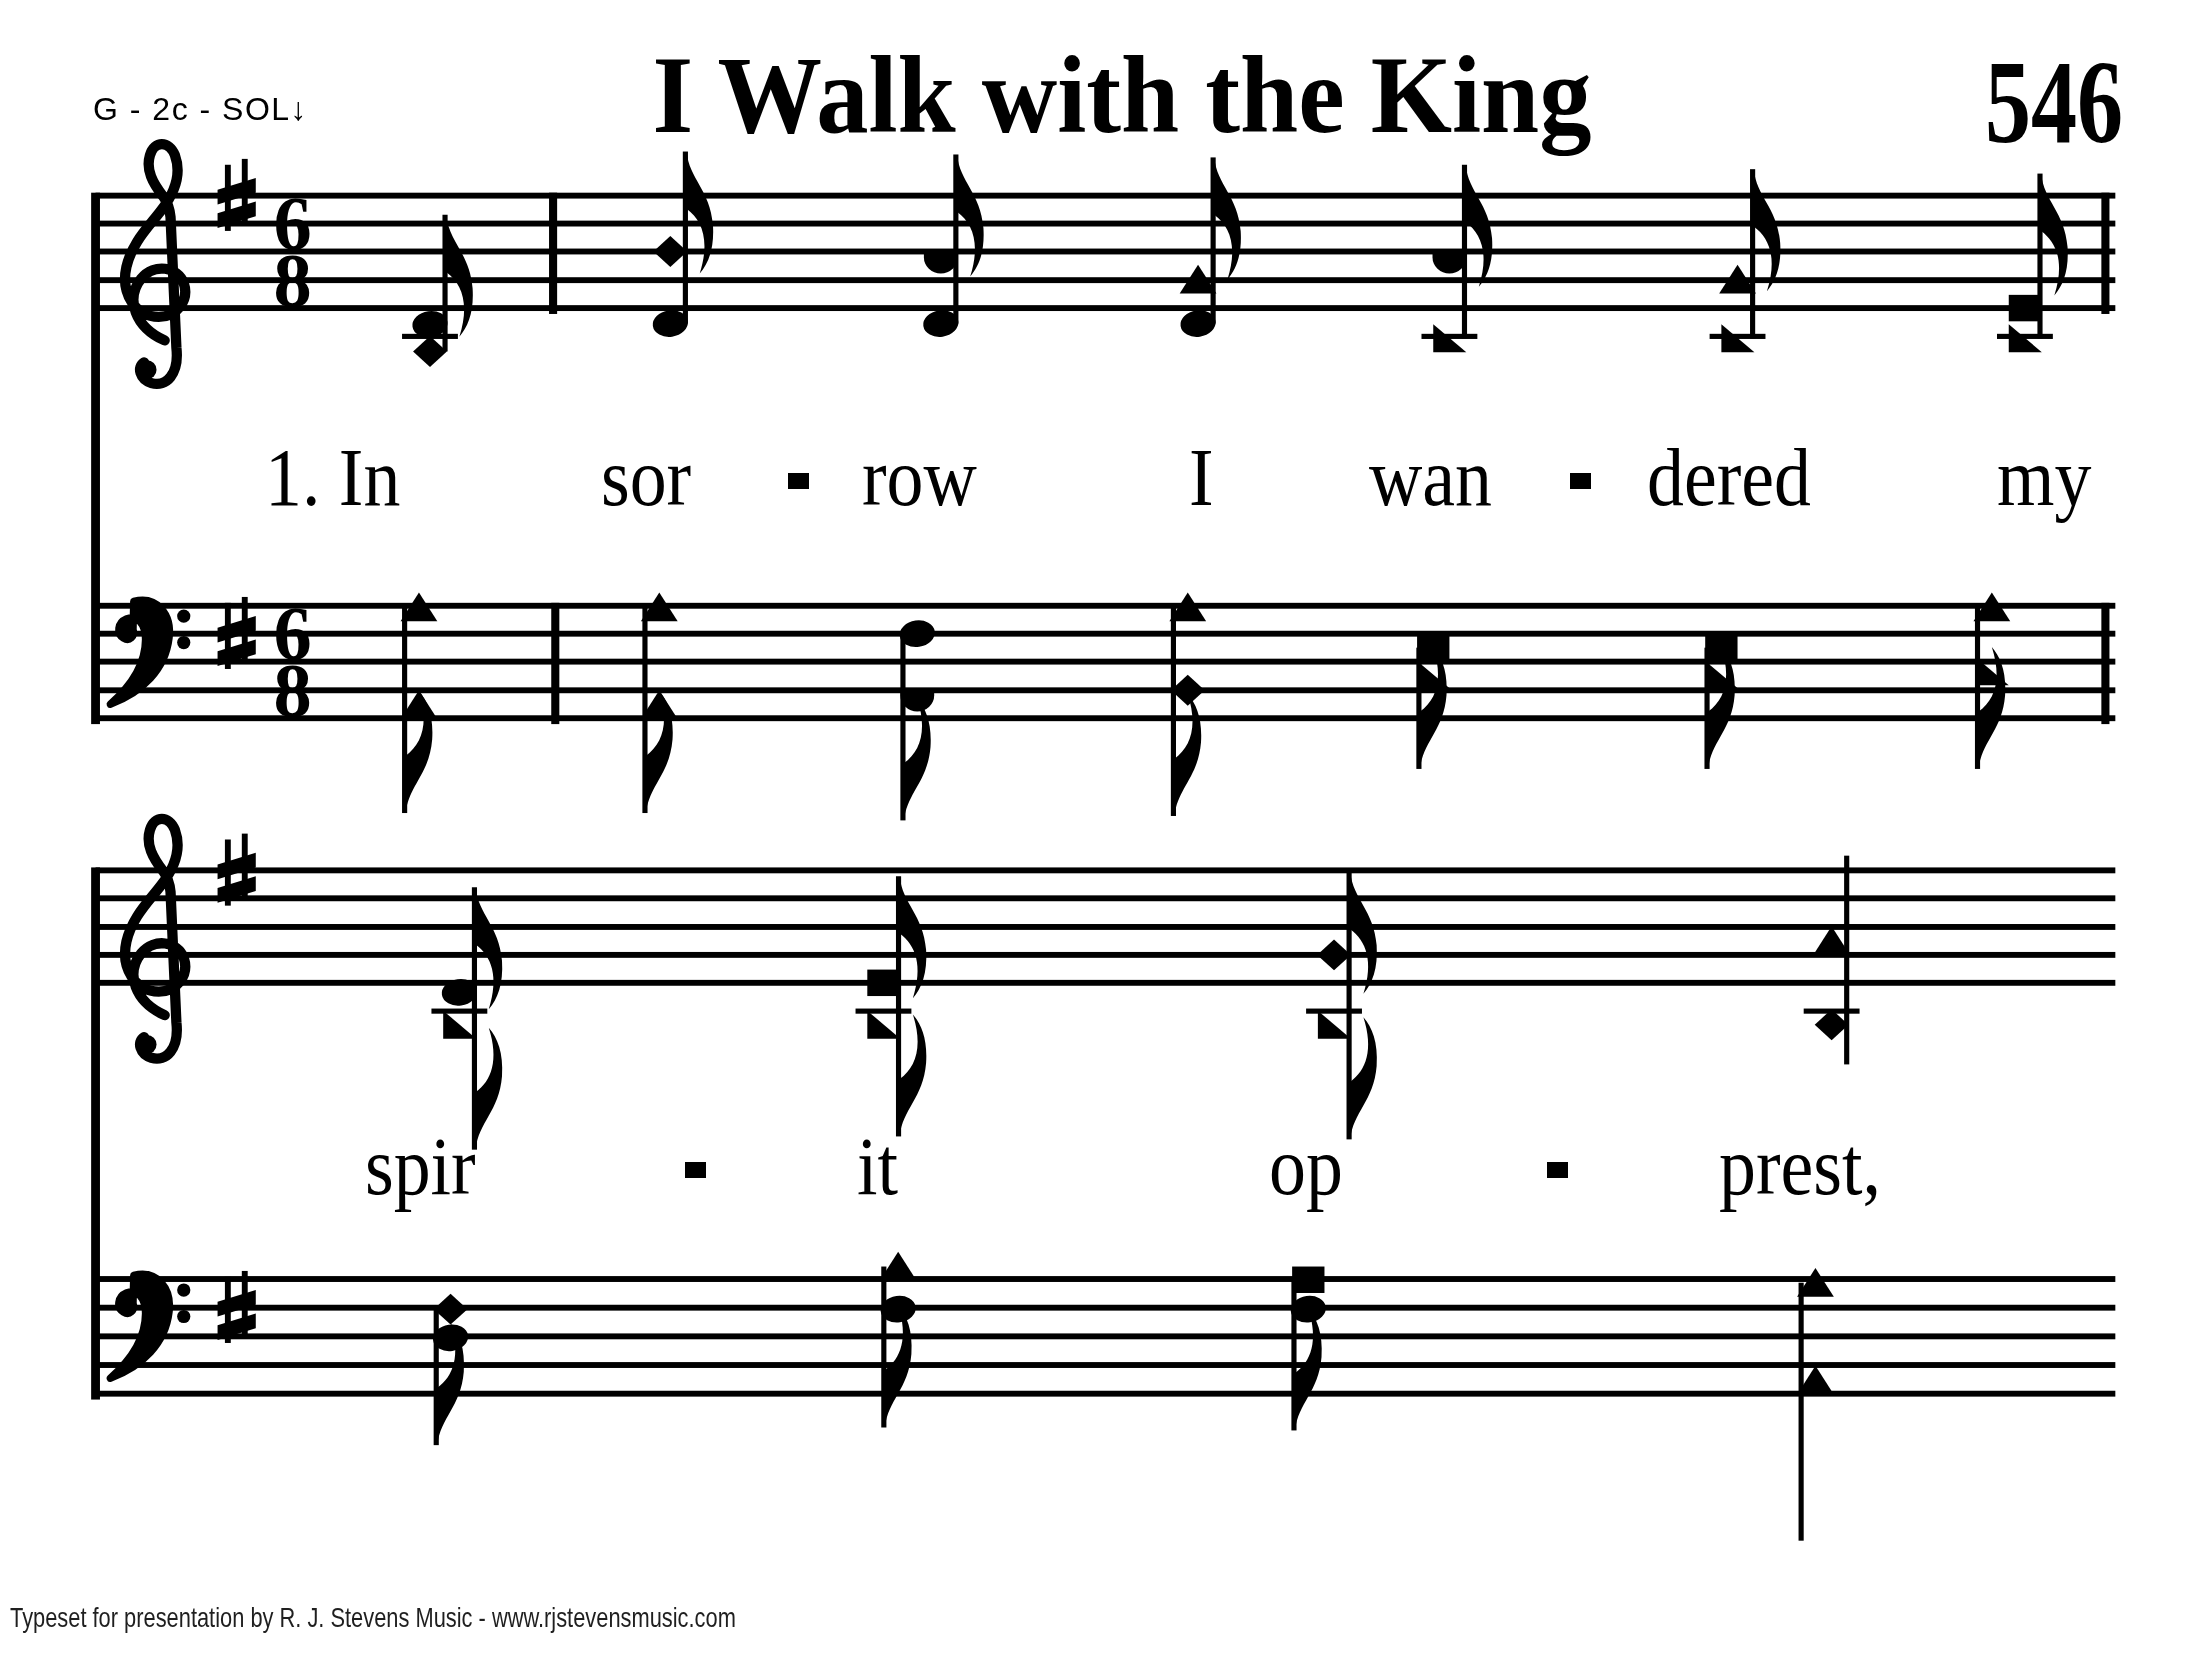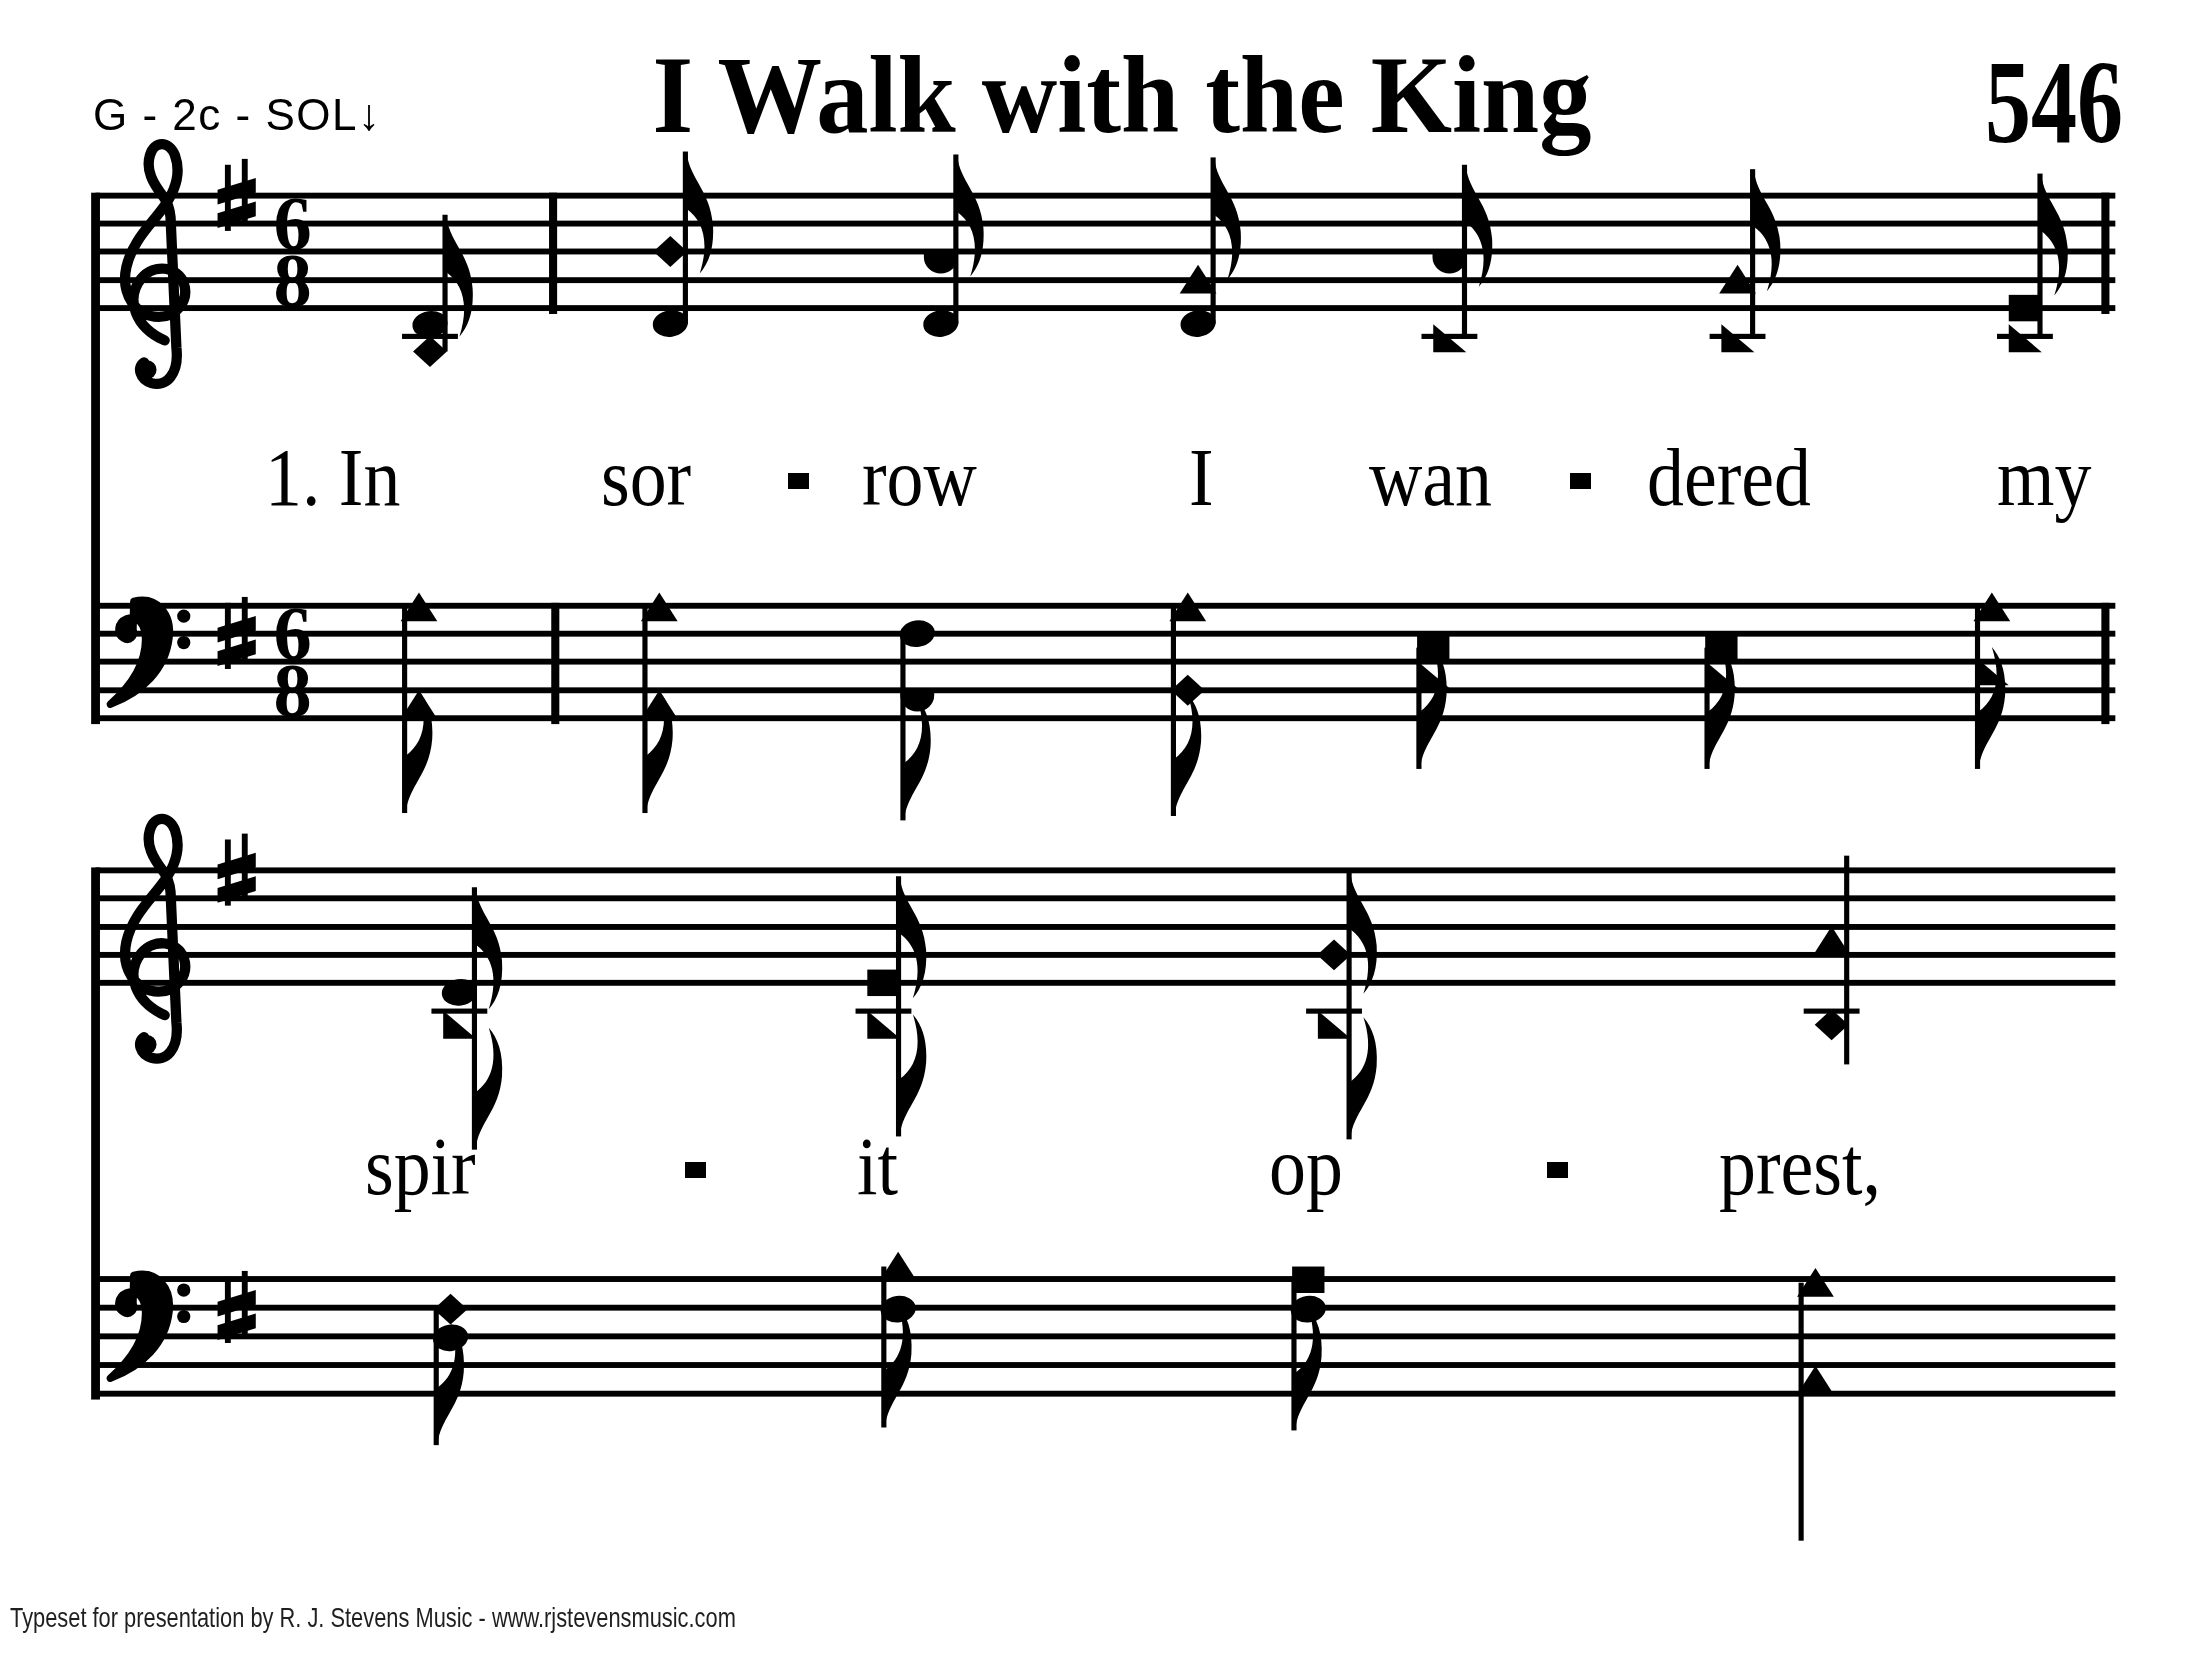--- a/index.html
+++ b/index.html
@@ -1,19 +1,19 @@
 <!DOCTYPE html>
 <html style="font-size:11.8px"><head>
 <meta charset="utf-8">
 <style>
   html,body{margin:0;padding:0;background:#fff;}
   .page{position:relative;width:2205px;height:1654px;background:#ffffff;overflow:hidden;
         font-family:"Liberation Serif",serif;color:#000;}
   .abs{position:absolute;white-space:nowrap;line-height:1;}
-  .key-label{left:93px;top:93px;font-family:"Liberation Sans",sans-serif;font-size:44px;letter-spacing:1.5px;}
+  .key-label{left:93px;top:93px;font-family:"Liberation Sans",sans-serif;font-size:32px;letter-spacing:1.5px;}
   .title{left:1122px;top:40px;font-size:110px;font-weight:bold;transform:translateX(-50%) scaleX(0.95);transform-origin:center top;}
   .hymn-number{right:82px;top:44px;font-size:118px;font-weight:bold;transform:scaleX(0.78);transform-origin:100% 0;}
   .lyr{font-size:82px;transform:scaleX(0.90);transform-origin:0 0;}
   .hyph{position:absolute;width:20.6px;height:16px;background:#000;}
   .footer{left:10.3px;top:1604px;font-family:"Liberation Sans",sans-serif;font-size:28px;color:#1f1f1f;
           transform:scaleX(0.78);transform-origin:0 0;}
   svg.score{position:absolute;left:0;top:0;}
 </style>
 </head>
 <body>

